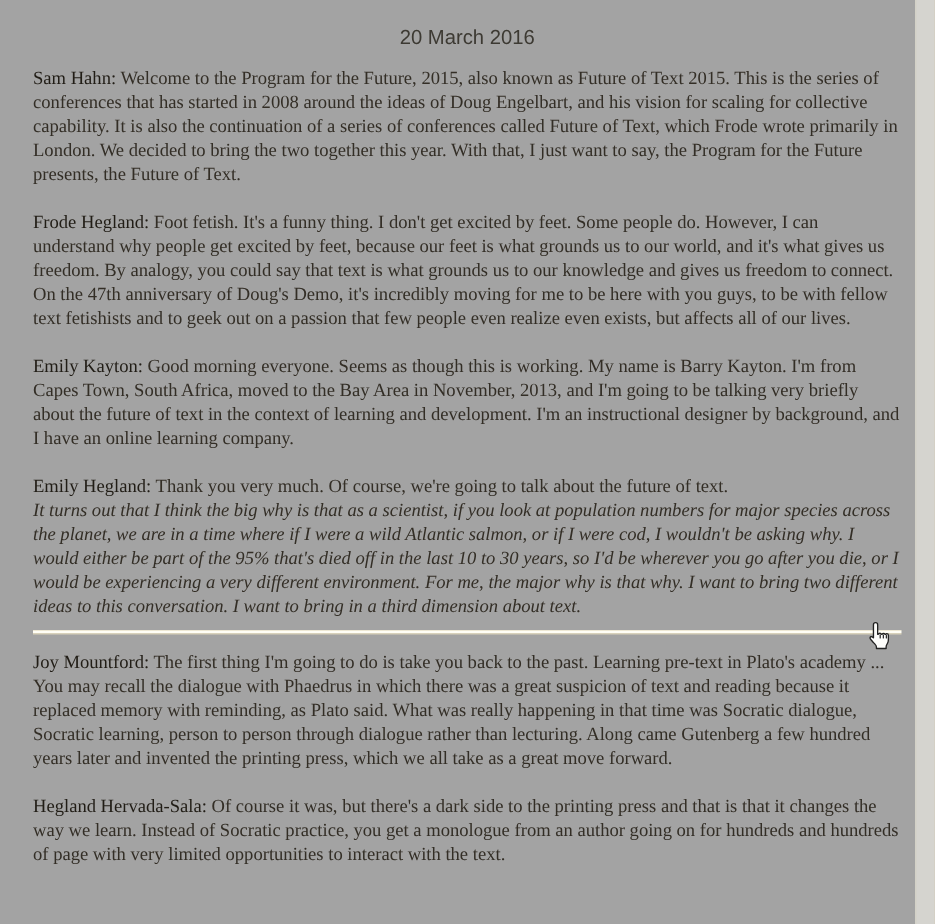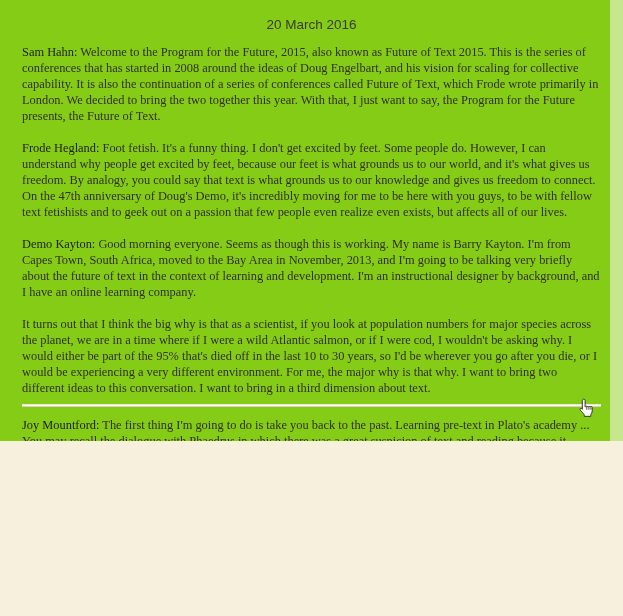--- a/index.html
+++ b/index.html
@@ -1,20 +1,20 @@
 <!DOCTYPE html>
 <html><head>
 <meta charset="utf-8">
 <style>
   html, body { margin: 0; padding: 0; background: #f6f0dc; }
   .page {
     position: relative;
     width: 623px;
-    height: 441px;
-    background: #84cc16;
+    height: 616px;
+    background: #a3a3a3;
     overflow: hidden;
     font-family: "Liberation Serif", "DejaVu Serif", serif;
     color: #332e26;
   }
   .page-title {
     font-family: "Liberation Sans", "DejaVu Sans", sans-serif;
     font-size: 13.5px;
     font-weight: 400;
     color: #3d3a33;
     text-align: center;
@@ -23,21 +23,21 @@
     line-height: 15px;
   }
   .content {
     padding: 12px 22px 0 22px;
     font-size: 12.4px;
     line-height: 16px;
     text-align: left;
   }
   .content p { margin: 0 0 16px 0; }
   .content p b { font-weight: 400; color: #211d16; }
-  #section-1 p:last-child { margin-bottom: 8px; }
+  #section-1 p:last-child { margin-bottom: 8px; font-style: italic; }
   .hr-wrap { position: relative; margin: 0 0 10px 0; height: 3px; }
   hr.section-divider {
     border: 0; margin: 0; height: 3px;
     background: linear-gradient(to bottom,
       #eee8d4 0, #eee8d4 1px,
       #fffef6 1px, #fffef6 2px,
       #d8d1ba 2px, #d8d1ba 3px);
   }
   .cursor { position: absolute; right: 6px; top: -6px; }
   .scroll-strip {
@@ -51,21 +51,22 @@
 <body>
 
 <div class="page">
 
   <h1 class="page-title">20 March 2016</h1>
 
   <div class="content">
     <div id="section-1">
         <p><b>Sam Hahn:</b> Welcome to the Program for the Future, 2015, also known as Future of Text 2015. This is the series of conferences that has started in 2008 around the ideas of Doug Engelbart, and his vision for scaling for collective capability. It is also the continuation of a series of conferences called Future of Text, which Frode wrote primarily in London. We decided to bring the two together this year. With that, I just want to say, the Program for the Future presents, the Future of Text.</p>
         <p><b>Frode Hegland:</b> Foot fetish. It's a funny thing. I don't get excited by feet. Some people do. However, I can understand why people get excited by feet, because our feet is what grounds us to our world, and it's what gives us freedom. By analogy, you could say that text is what grounds us to our knowledge and gives us freedom to connect. On the 47th anniversary of Doug's Demo, it's incredibly moving for me to be here with you guys, to be with fellow text fetishists and to geek out on a passion that few people even realize even exists, but affects all of our lives.</p>
-        <p><b>Demo Kayton:</b> Good morning everyone. Seems as though this is working. My name is Barry Kayton. I'm from Capes Town, South Africa, moved to the Bay Area in November, 2013, and I'm going to be talking very briefly about the future of text in the context of learning and development. I'm an instructional designer by background, and I have an online learning company.</p>
+        <p><b>Emily Kayton:</b> Good morning everyone. Seems as though this is working. My name is Barry Kayton. I'm from Capes Town, South Africa, moved to the Bay Area in November, 2013, and I'm going to be talking very briefly about the future of text in the context of learning and development. I'm an instructional designer by background, and I have an online learning company.</p>
+        <p style="margin-bottom: 0px;"><b>Emily Hegland:</b> Thank you very much. Of course, we're going to talk about the future of text.</p>
         <p>It turns out that I think the big why is that as a scientist, if you look at population numbers for major species across the planet, we are in a time where if I were a wild Atlantic salmon, or if I were cod, I wouldn't be asking why. I would either be part of the 95% that's died off in the last 10 to 30 years, so I'd be wherever you go after you die, or I would be experiencing a very different environment. For me, the major why is that why. I want to bring two different ideas to this conversation. I want to bring in a third dimension about text.</p>
       </div>
 
     <div class="hr-wrap">
       <hr class="section-divider">
       <svg class="cursor" width="18" height="20" viewBox="0 0 18 20" xmlns="http://www.w3.org/2000/svg">
         <path d="M6.7 1.1c.78 0 1.4.62 1.4 1.4v6.4h.45c.15-.42.56-.72 1.03-.72.47 0 .88.3 1.03.72h.52c.14-.35.49-.6.9-.6.41 0 .76.25.9.6h.54c.13-.28.42-.48.76-.48.56 0 1.02.46 1.02 1.02v3.3c0 1.05-.26 1.83-.77 2.56-.45.65-.73 1.23-.73 2.03v1H7.3v-.9c0-.72-.37-1.33-1.02-2.03-.52-.57-1.17-1.22-1.88-2.03-.67-.77-1.4-1.48-1.4-2.1 0-.73 1.02-1.16 1.75-.52l.55.49V2.5c0-.78.62-1.4 1.4-1.4z" fill="#fdfdfb" stroke="#222222" stroke-width="0.9" stroke-linejoin="round"></path>
         <path d="M9.8 9.3v2M11.9 9.4v1.9M13.9 9.6v1.7" stroke="#222222" stroke-width="0.8" fill="none" stroke-linecap="round"></path>
       </svg>
     </div>

